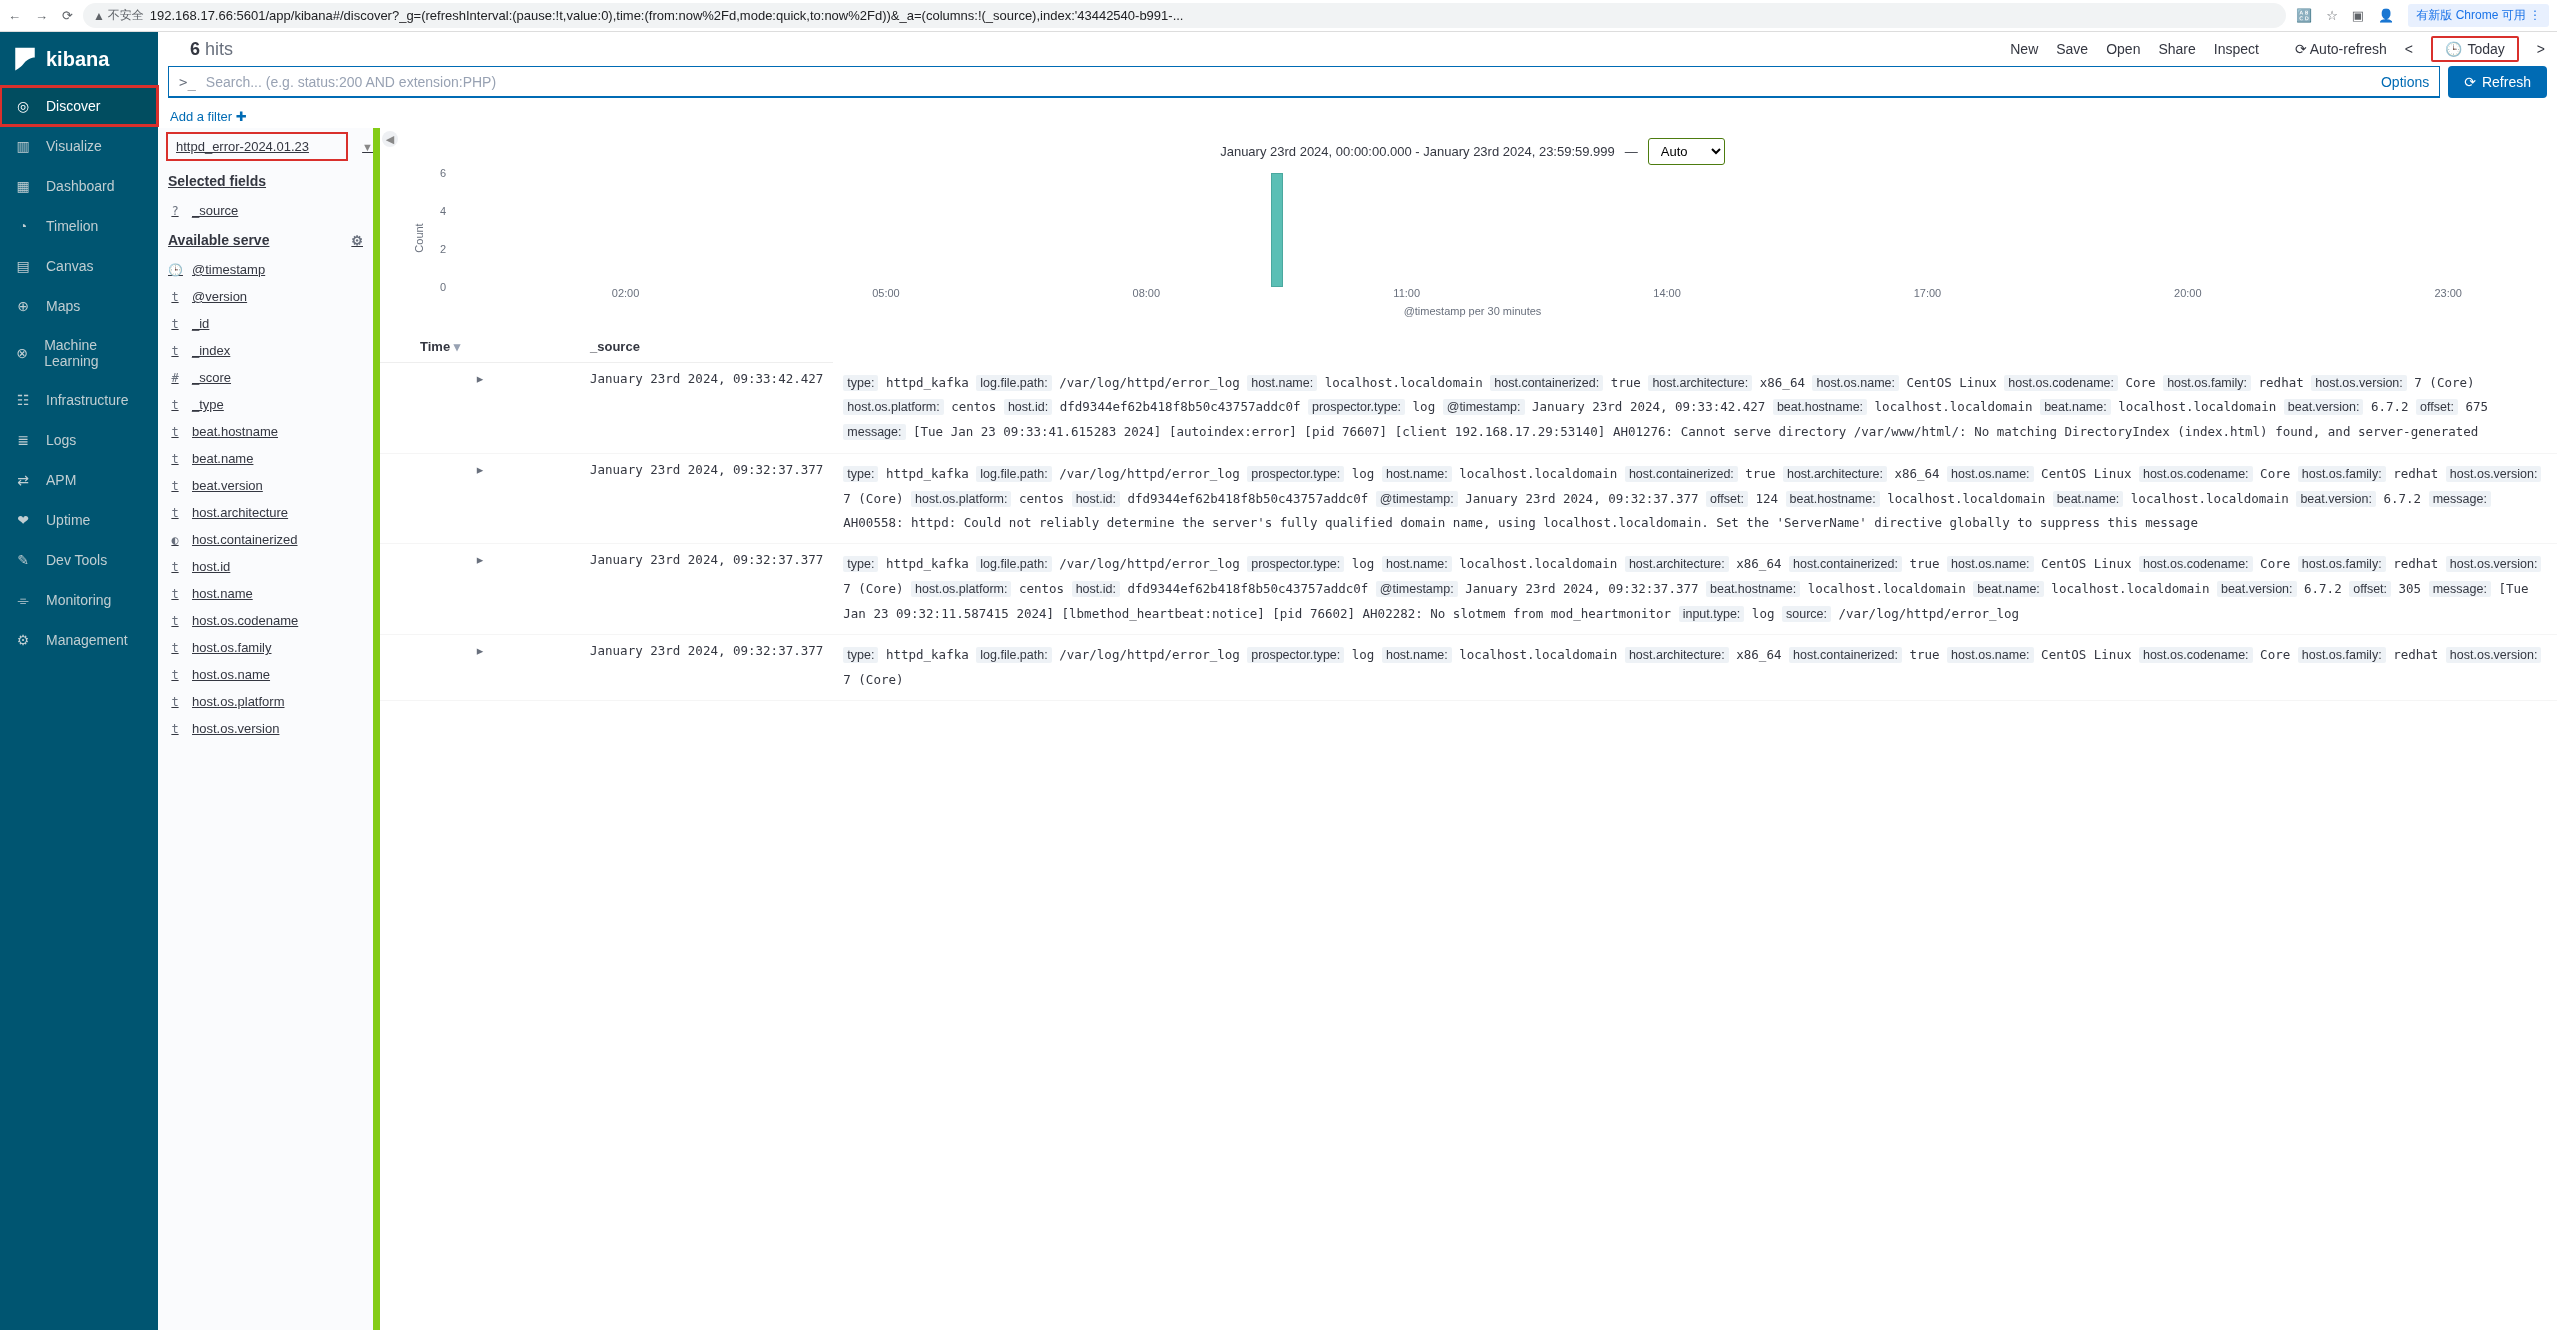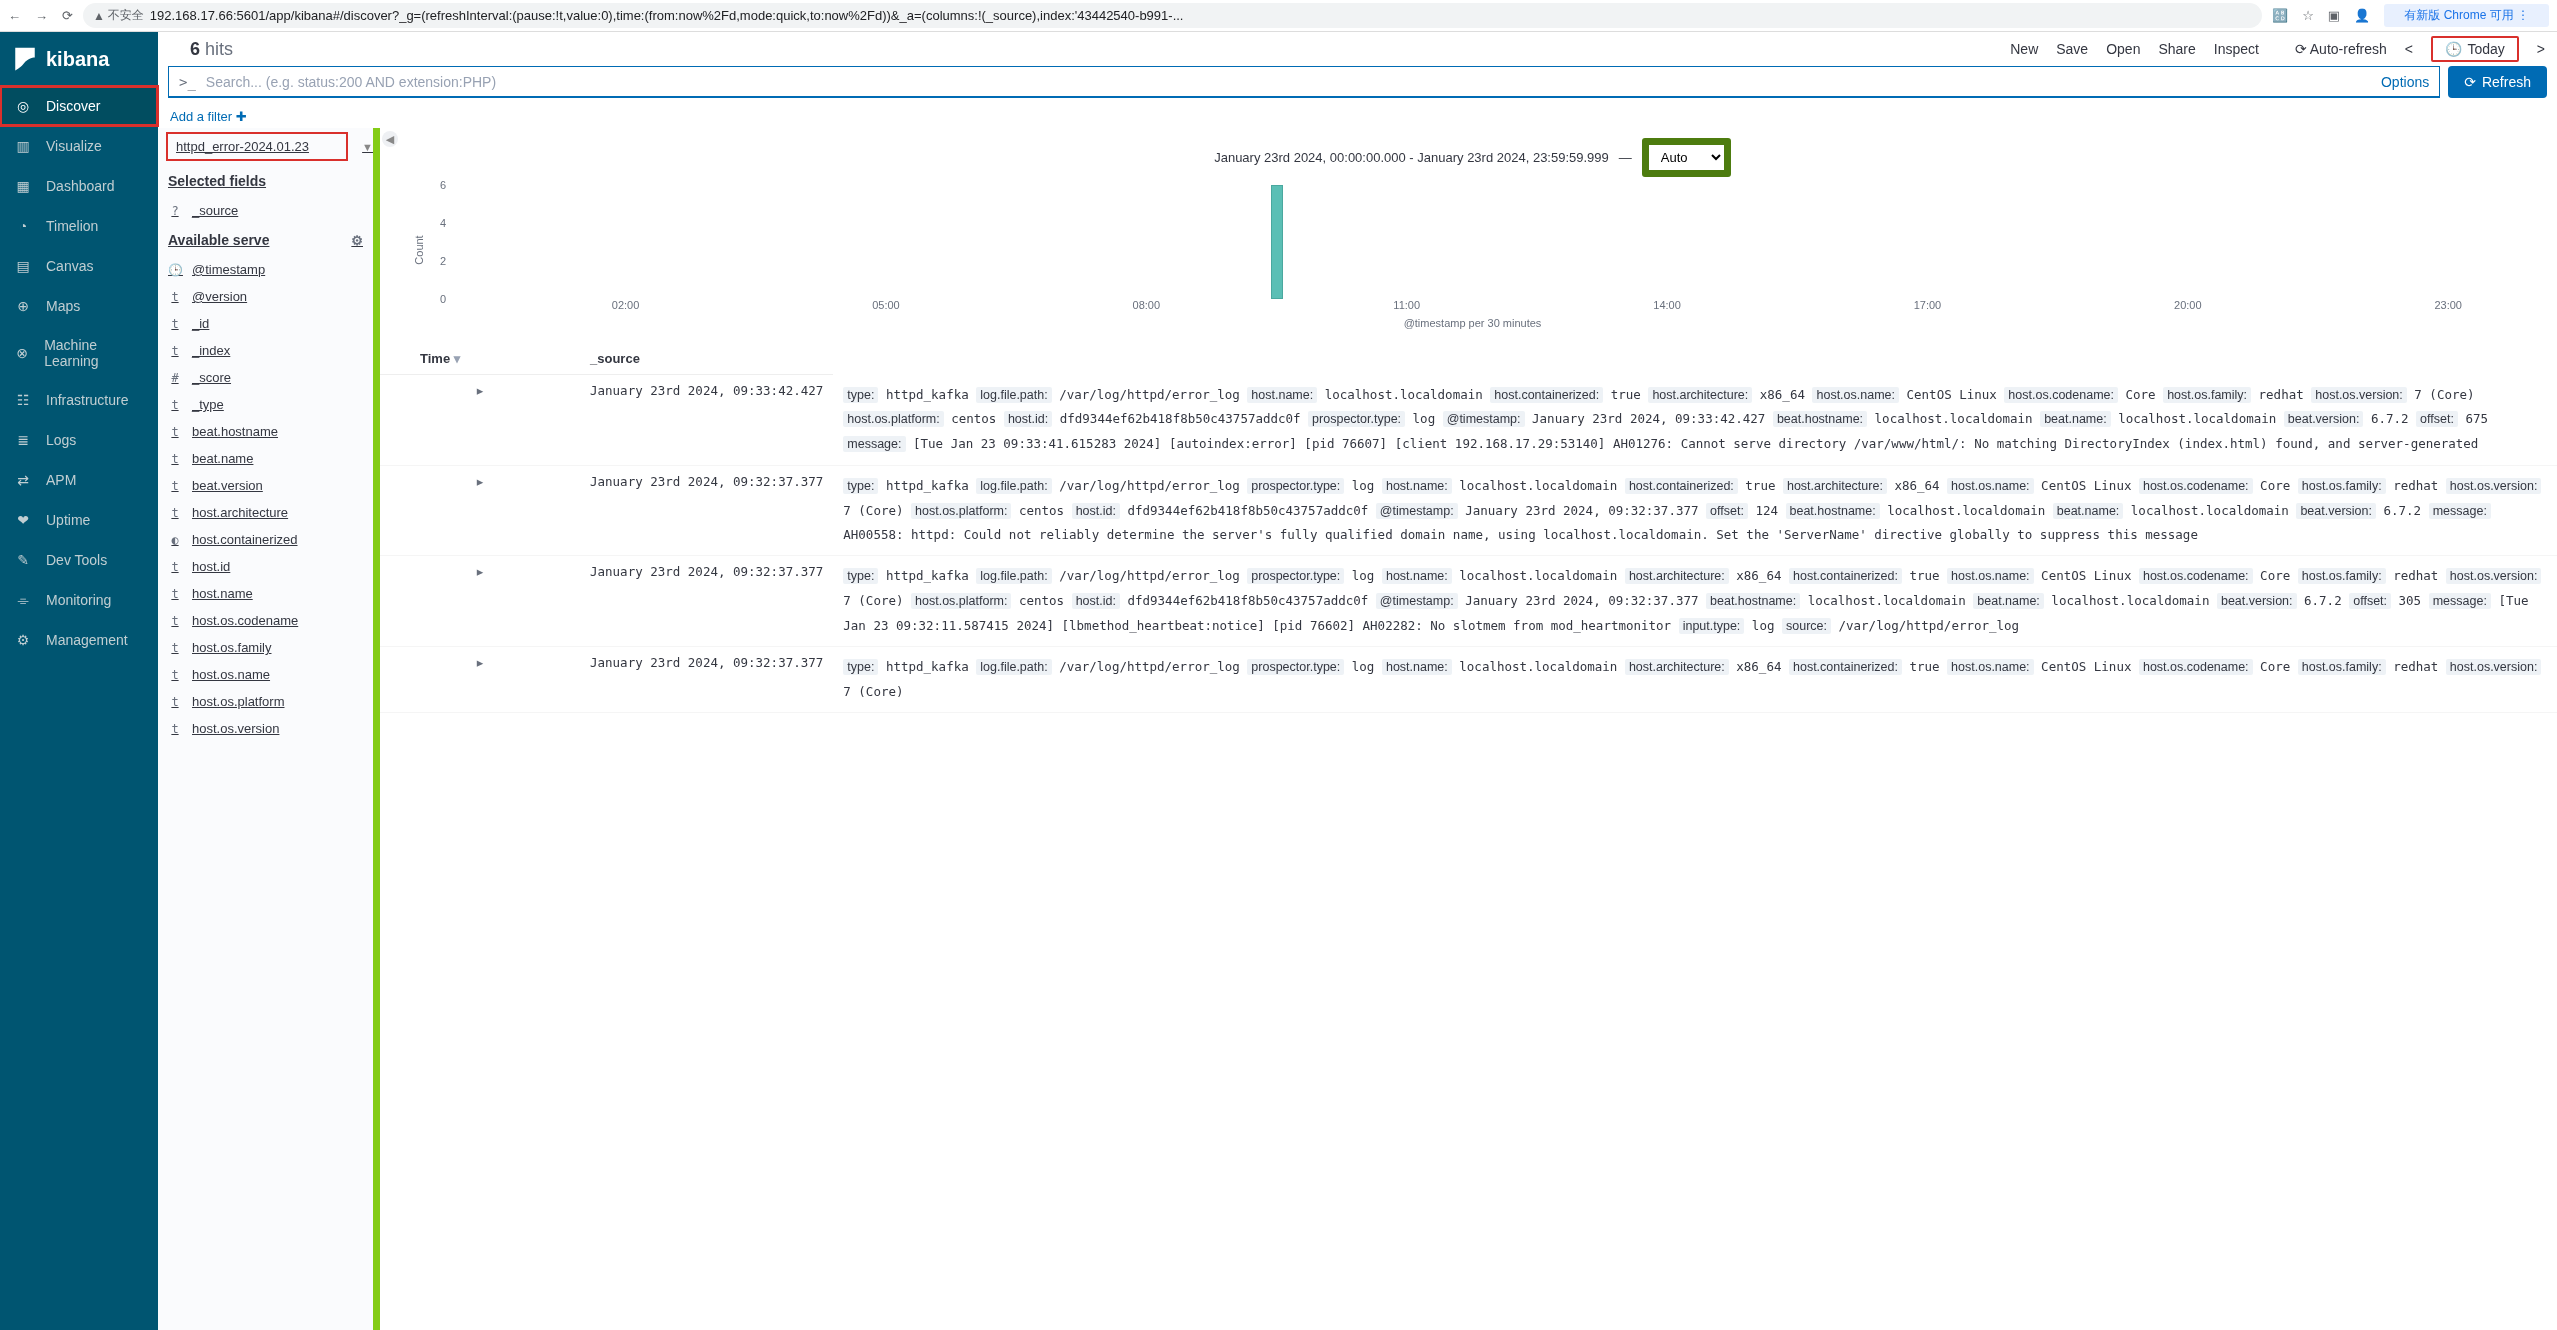--- a/index.html
+++ b/index.html
@@ -4,21 +4,21 @@
 <style>
 * { margin:0; padding:0; box-sizing:border-box; font-family:"Helvetica Neue",Arial,sans-serif; }
 body { font-size:14px; color:#343741; background:#fff; overflow:hidden; }
 .browser-chrome { height:32px; background:#fff; border-bottom:1px solid #ddd; display:flex; align-items:center; padding:0 8px; gap:10px; font-size:13px; color:#5f6368; }
 .browser-chrome .nav-icons { display:flex; gap:14px; }
 .browser-chrome .nav-icons span { cursor:pointer; }
 .omnibox { flex:1; display:flex; align-items:center; gap:6px; background:#f1f3f4; border-radius:14px; padding:4px 10px; }
 .omnibox .secure { color:#5f6368; font-size:12px; display:flex; align-items:center; gap:3px;}
 .omnibox input { flex:1; border:none; background:transparent; font-size:13px; color:#202124; }
 .chrome-right { display:flex; align-items:center; gap:14px; }
-.chrome-badge { background:#e8f0fe; color:#1a73e8; font-size:12px; padding:3px 20px; border-radius:3px; }
+.chrome-badge { background:#e8f0fe; color:#1a73e8; font-size:12px; padding:3px 8px; border-radius:3px; }
 .app { display:flex; height:calc(100vh - 32px); }
 .sidenav { width:158px; background:#005571; color:#fff; flex-shrink:0; display:flex; flex-direction:column; }
 .logo { display:flex; align-items:center; padding:14px 12px; gap:8px; font-size:20px;font-weight:bold; }
 .logo svg { width:26px; height:26px; }
 .sidenav-item { display:flex; align-items:center; gap:14px; padding:11px 14px; color:#c0ced2; cursor:pointer; font-size:14px; }
 .sidenav-item.active { background:#014d60; color:#fff; }
 .sidenav-item.highlight { outline:3px solid #d9302c; outline-offset:-2px; }
 .sidenav-item .icon { width:18px; height:18px; display:flex; align-items:center; justify-content:center; }
 .main { flex:1; display:flex; flex-direction:column; overflow:hidden; }
 .topbar { display:flex; align-items:center; padding:4px 12px; gap:10px; }
@@ -42,21 +42,21 @@
 .index-pattern { margin:4px 8px; padding:5px 8px; border:2px solid #d9302c; font-size:13px; display:flex; align-items:center; }
 .index-caret { color:#888; margin-left:6px; cursor:pointer; font-size:11px;}
 .section-title { font-weight:600; padding:8px 10px; font-size:14px; color:#343741; }
 .gear { margin-left:auto; color:#69707D; font-size:13px; cursor:pointer;}
 .field-row { display:flex; align-items:center; padding:6px 10px; font-size:13px; color:#343741; cursor:pointer; gap:10px;}
 .field-type { width:14px; text-align:center; font-family:monospace; font-size:12px; color:#69707D;}
 .results { flex:1; overflow:auto; position:relative; }
 .collapse-handle { position:absolute; left:2px; top:3px; width:16px; height:16px; background:#eef0f3; border-radius:50%; color:#888; font-size:11px; display:flex; align-items:center; justify-content:center; cursor:pointer;}
 .chart-area { padding:10px 12px 0 20px; }
 .chart-header { display:flex; align-items:center; justify-content:center; gap:10px; font-size:13px; color:#343741;}
-.chart-header select { border:7px solid #4d7c0f; padding:4px 20px 4px 8px; font-size:13px; border-radius:3px; background:#fff;}
+.chart-header select { border:1px solid #4d7c0f; padding:4px 20px 4px 8px; font-size:13px; border-radius:3px; background:#fff;}
 .chart { position:relative; height:130px; margin-top:8px; margin-left:30px; margin-right:10px; }
 .ylabel { position:absolute; left:-26px; top:50%; transform:translateY(-50%) rotate(-90deg); font-size:11px; color:#69707D;}
 .yaxis { position:absolute; left:0; top:0; bottom:16px; width:20px; }
 .ytick { position:absolute; right:4px; font-size:11px; color:#69707D; transform:translateY(50%);}
 .plot { position:absolute; left:22px; right:0; top:0; bottom:16px; }
 .bar { position:absolute; bottom:0; width:12px; background:#5bbfb5; border:1px solid #4aa89f; }
 .xaxis { position:absolute; left:22px; right:0; bottom:0; height:16px; }
 .xtick { position:absolute; font-size:11px; color:#69707D; transform:translateX(-50%);}
 .xlabel { text-align:center; font-size:11px; color:#69707D; margin-top:2px;}
 .doc-table { width:100%; font-size:13px; margin-top:14px; border-collapse:collapse;}

